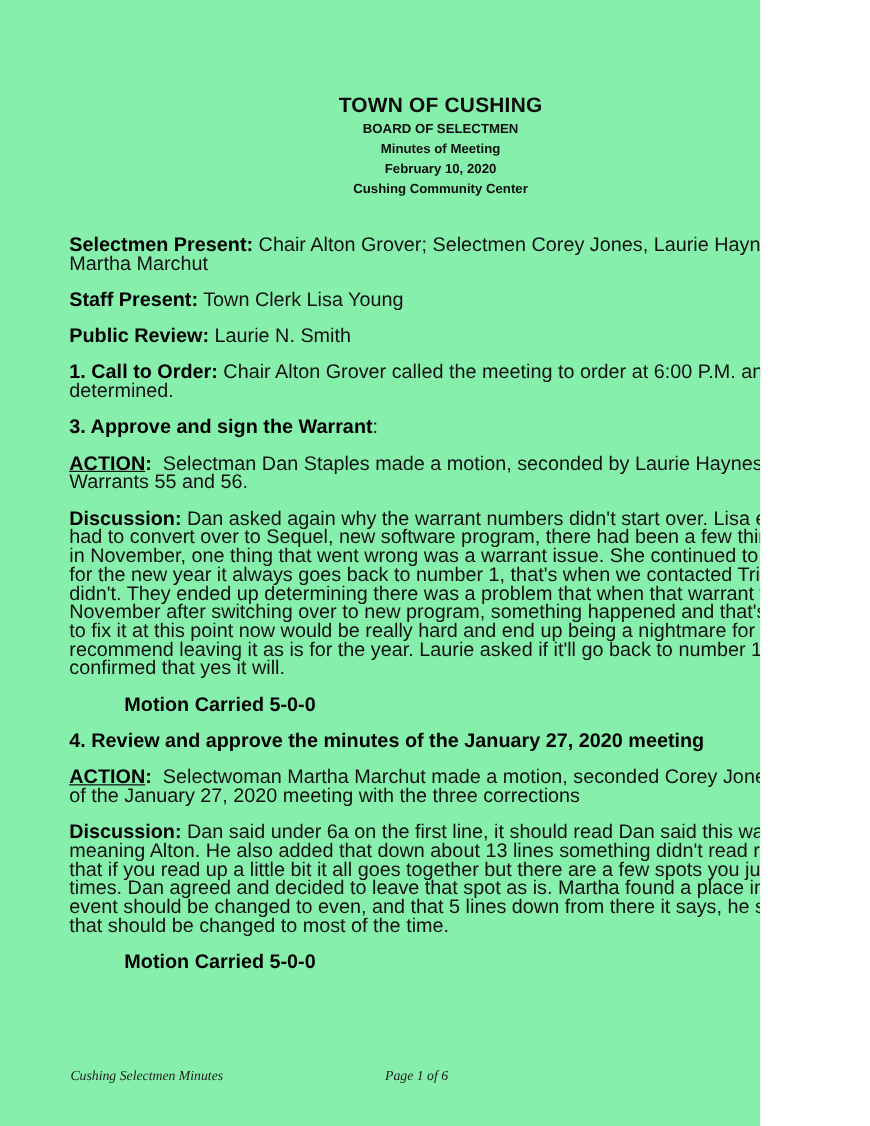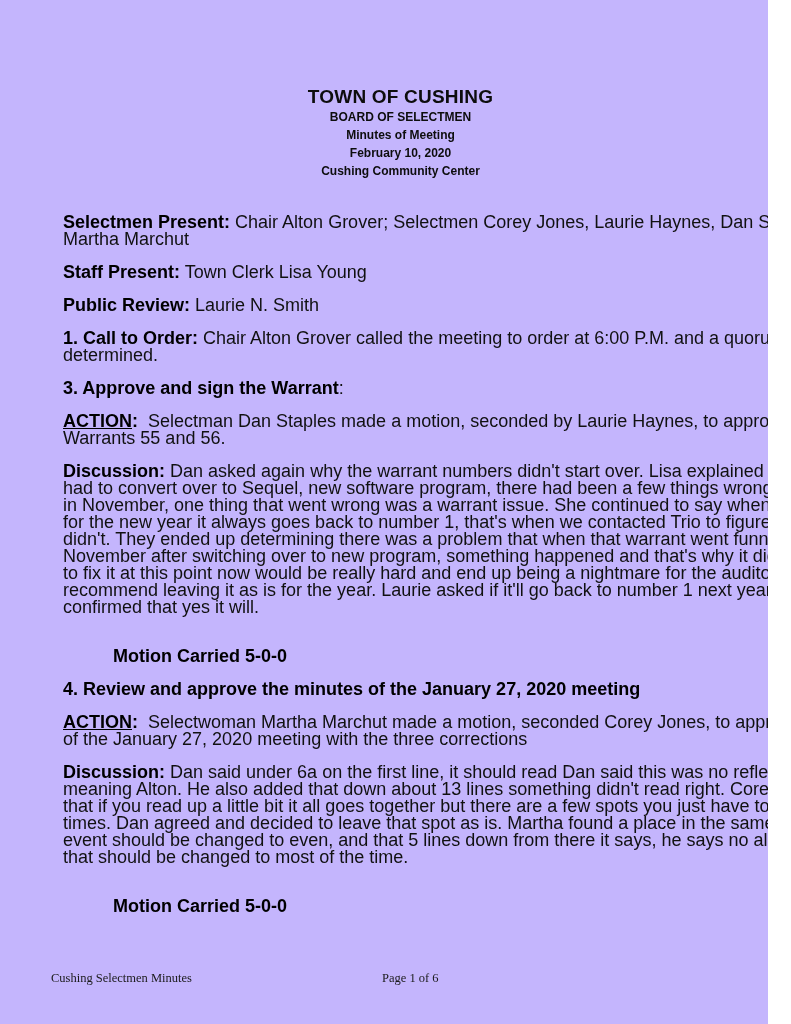--- a/index.html
+++ b/index.html
@@ -1,20 +1,20 @@
 <!DOCTYPE html>
 <html><head>
 <meta charset="utf-8">
 <style>
   html, body { margin: 0; padding: 0; background: #ffffff; }
   .page {
     position: relative;
-    width: 768px;
+    width: 691px;
     height: 1024px;
-    background: #c4b5fd;
+    background: #86efac;
     overflow: hidden;
     font-family: "Liberation Sans", sans-serif;
     color: #111111;
   }
   .content {
     position: absolute;
     top: 86px;
     left: 63px;
     width: 675px;
   }
@@ -38,32 +38,32 @@
     font-size: 18px;
     line-height: 17px;
     white-space: pre;
   }
   .b { font-weight: 700; color: #000000; }
   .u { text-decoration: underline; }
   .motion {
     margin-left: 50px;
     font-weight: 700;
     color: #000000;
-    margin-top: 32px;
   }
   .doc-footer {
     position: absolute;
-    left: 51px;
+    left: 64px;
     right: 55px;
     bottom: 38px;
     display: flex;
     align-items: baseline;
     font-family: "Liberation Serif", serif;
     font-size: 12.5px;
     color: #1a1a1a;
+    font-style: italic;
   }
   .doc-footer .f-left  { flex: 1; text-align: left; }
   .doc-footer .f-mid   { flex: 1; text-align: center; }
   .doc-footer .f-right { flex: 1; text-align: left; }
 </style>
 </head>
 <body>
 
 <div class="page">
   <div class="content">

